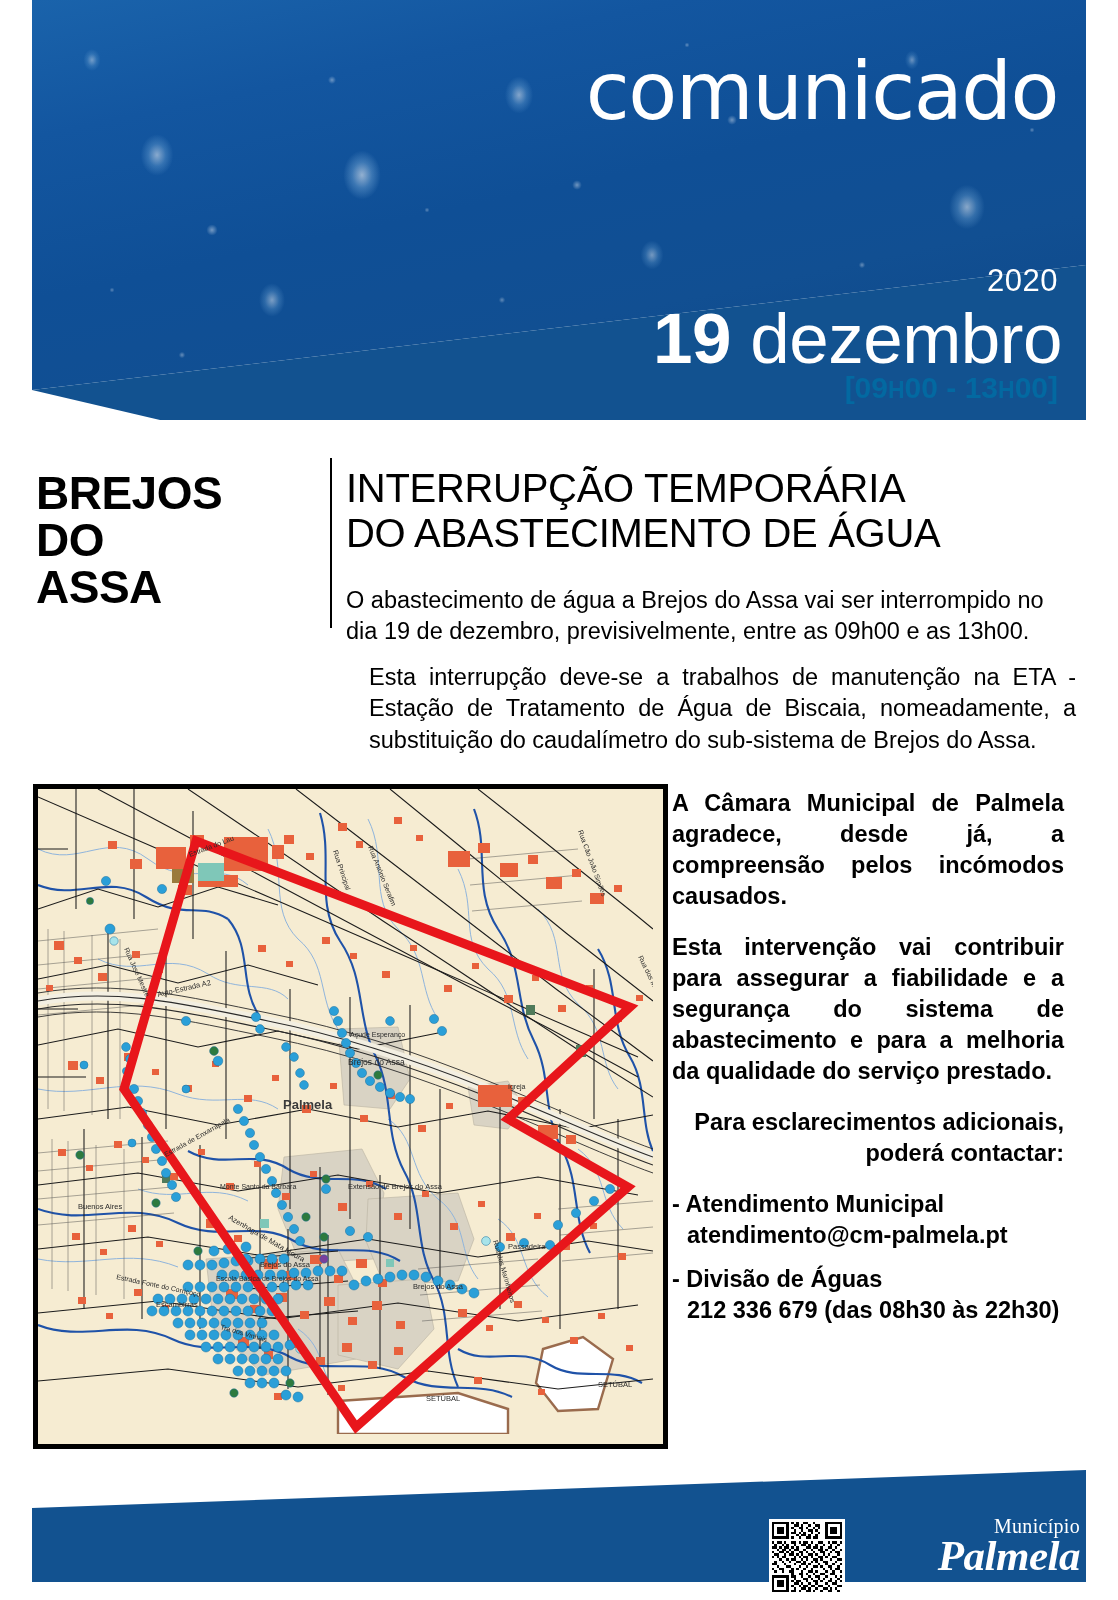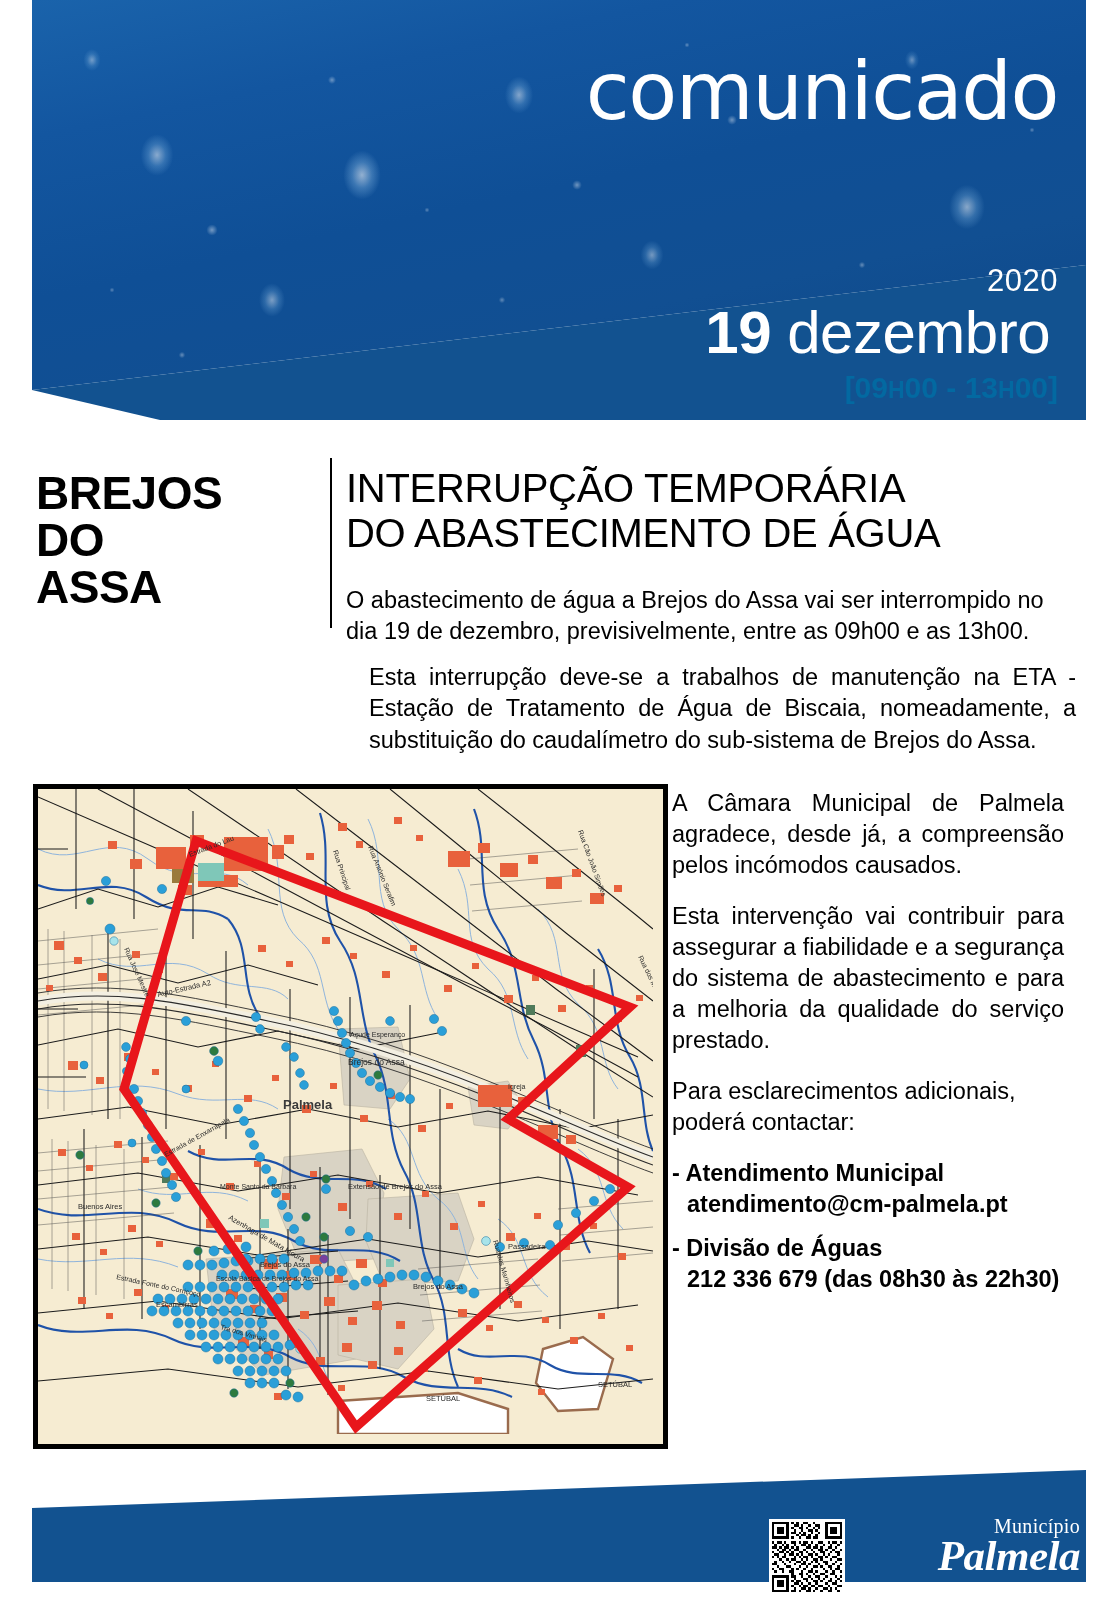--- a/index.html
+++ b/index.html
@@ -52,22 +52,22 @@
     font-size:80px;line-height:1;color:#fff;font-weight:400;
     letter-spacing:-1.5px;
     font-family:"DejaVu Sans", sans-serif;
   }
 
   .year{
     position:absolute;right:28px;top:265px;
     font-size:31px;line-height:1;color:#fff;font-weight:400;letter-spacing:.5px;margin-left:16px;
   }
   .dateline{
-    position:absolute;right:36px;top:303px;
-    font-size:60px;line-height:1;color:#fff;font-weight:400;letter-spacing:-.5px;
+    position:absolute;right:24px;top:303px;
+    font-size:71px;line-height:1;color:#fff;font-weight:400;letter-spacing:-.5px;
     white-space:nowrap;
     margin-left:12px;
   }
   .dateline b{font-weight:700;}
   .hours{
     position:absolute;right:28px;top:373px;
     font-size:30px;line-height:1;color:#0369a1;font-weight:700;letter-spacing:0px;
   }
   .hours .sm{font-size:23px;}
 
@@ -93,22 +93,22 @@
   .lead p.just{text-align:justify;margin-left:23px;}
 
   
   .vdiv-right{
     position:absolute;left:655px;top:790px;width:3px;height:545px;background:#000;
   }
   .rightcol{
     position:absolute;left:672px;top:788px;width:404px;
     font-size:23.5px;line-height:1.32;
   }
-  .rightcol p{margin:0 12px 20px 0;text-align:justify;}
-  .rightcol p.nojust{text-align:left;}
+  .rightcol p{margin:0 12px 20px 0;text-align:justify;font-weight:bold;}
+  .rightcol p.nojust{text-align:right;}
   .contact{margin:0 0 14px 0;font-weight:700;line-height:1.3;}
   .contact .ln2{display:block;padding-left:15px;}
 
   
   .mapframe{
     position:absolute;left:33px;top:784px;width:625px;height:655px;
     border:5px solid #000;background:#f6ecd2;overflow:hidden;
   }
   .mapsvg{display:block;width:615px;height:645px;}
 

